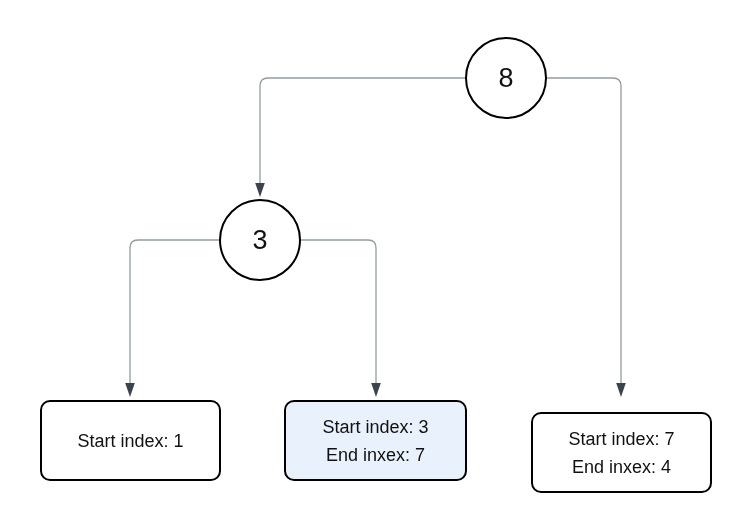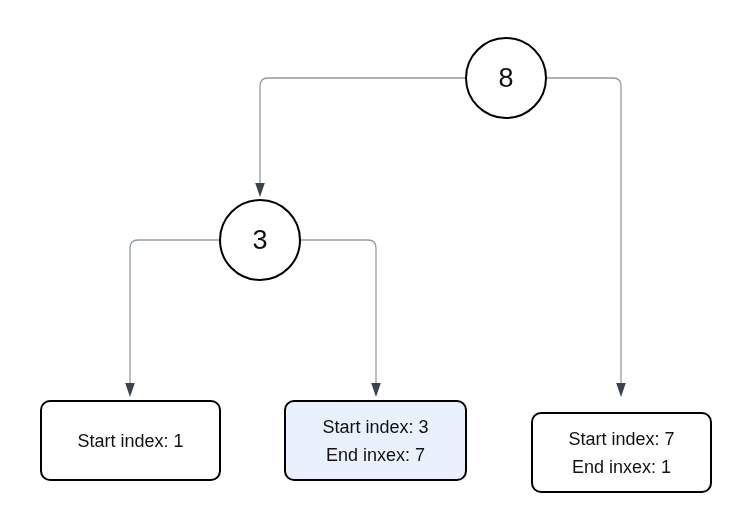--- a/index.html
+++ b/index.html
@@ -86,16 +86,16 @@
     <div>Start index: 1</div>
   </div>
 
   <div class="leaf-node highlighted" id="leaf-2" style="left:284px;top:400px;text-align:center;">
     <div>Start index: 3</div>
     <div>End inxex: 7</div>
   </div>
 
   <div class="leaf-node" id="leaf-3" style="left:531px;top:412px;">
     <div>Start index: 7</div>
-    <div>End inxex: 1</div>
+    <div>End inxex: 4</div>
   </div>
 
 </div>
 
 </body></html>

